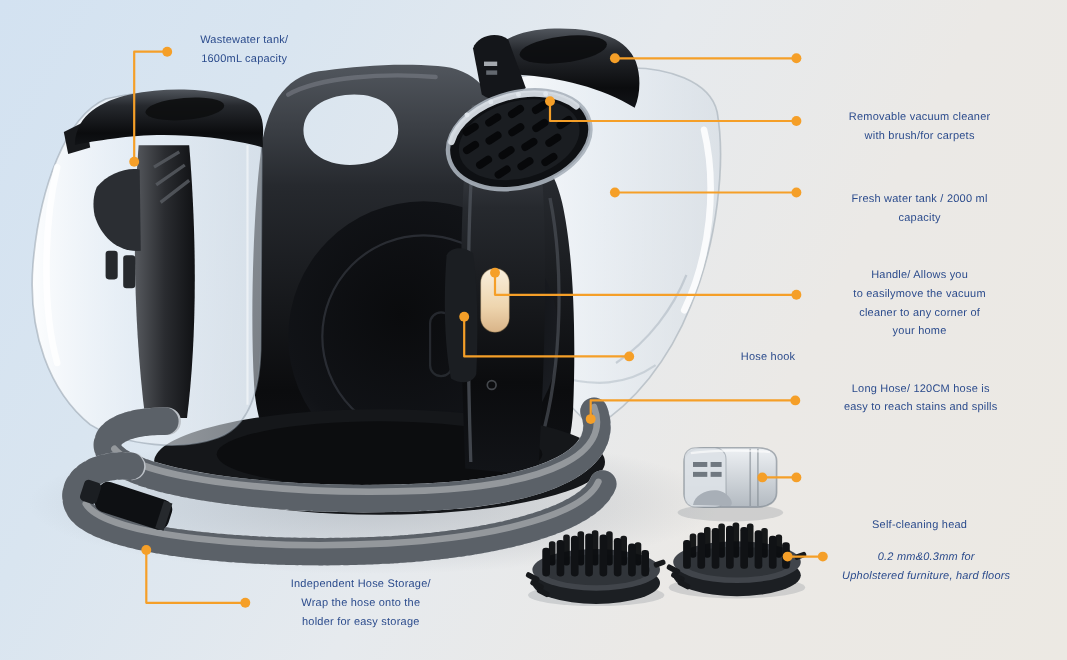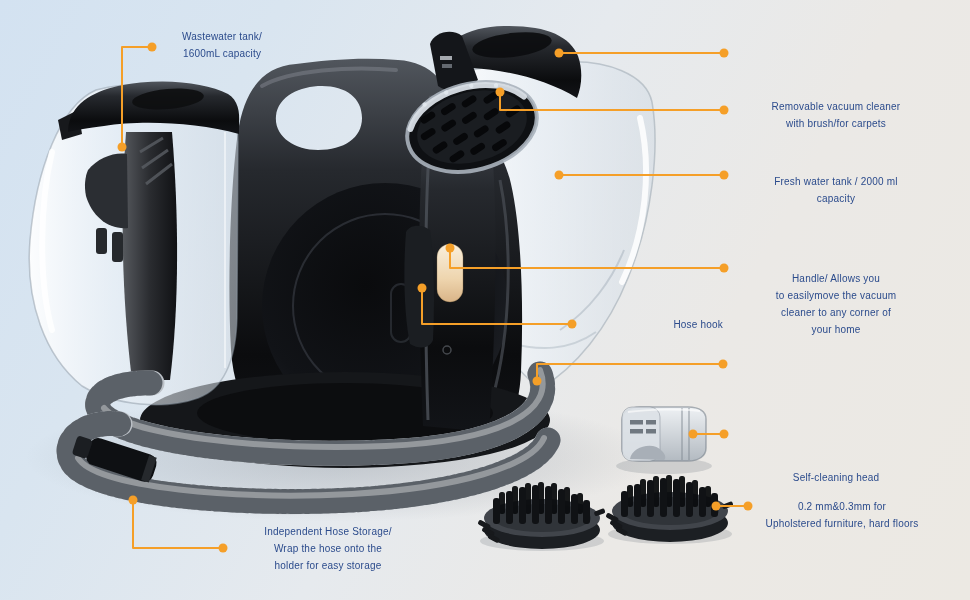--- a/index.html
+++ b/index.html
@@ -303,30 +303,32 @@
   <div class="callout" style="left:137px;top:28px;width:170px;">Wastewater tank/
 1600mL capacity</div>
 
 
   <div class="callout" style="left:726px;top:98px;width:220px;">Removable vacuum cleaner
 with brush/for carpets</div>
 
   <div class="callout" style="left:726px;top:152px;width:220px;margin-top:21px;">Fresh water tank / 2000 ml
 capacity</div>
 
-  <div class="callout" style="left:726px;top:242px;width:220px;margin-top:28px;">Handle/ Allows you
+  <div class="callout" style="left:726px;top:242px;width:220px;">Handle/ Allows you
 to easilymove the vacuum
 cleaner to any corner of
 your home</div>
 
   <div class="callout left" style="left:583px;top:316px;width:140px;">Hose hook</div>
 
+  <div class="callout" style="left:717px;top:345px;width:240px;">Long Hose/ 120CM hose is
+easy to reach stains and spills</div>
 
   <div class="callout" style="left:726px;top:427px;width:220px;margin-top:42px;">Self-cleaning head</div>
 
-  <div class="callout" style="left:718px;top:498px;width:248px;">0.2 mm&amp;0.3mm for
+  <div class="callout" style="left:718px;top:498px;width:248px;font-style:italic;">0.2 mm&amp;0.3mm for
 Upholstered furniture, hard floors</div>
 
   <div class="callout" style="left:228px;top:523px;width:200px;">Independent Hose Storage/
 Wrap the hose onto the
 holder for easy storage</div>
 
 </div>
 
 </body></html>

